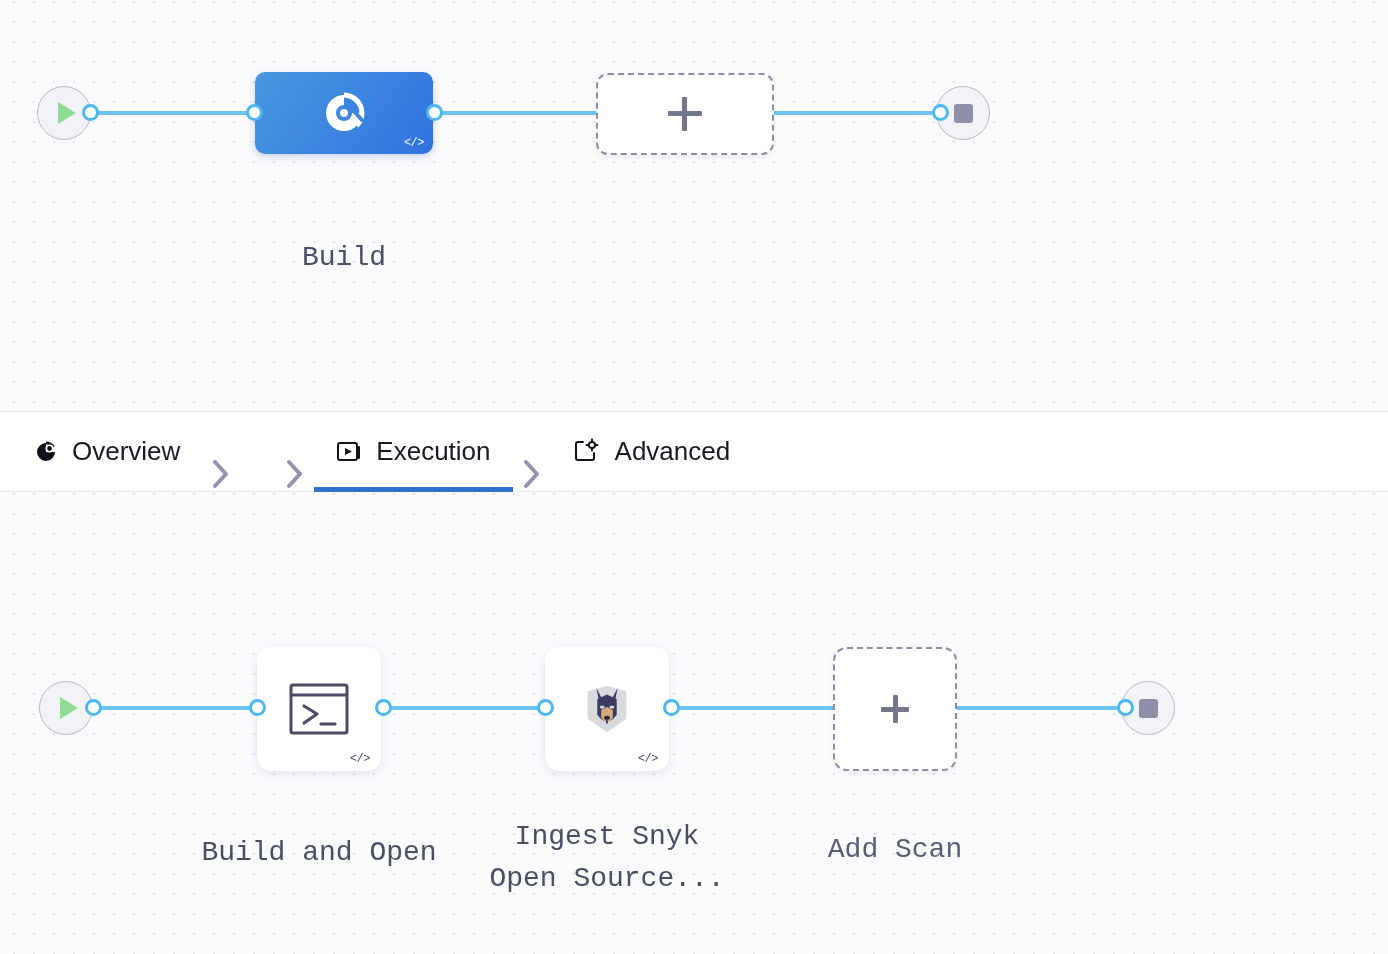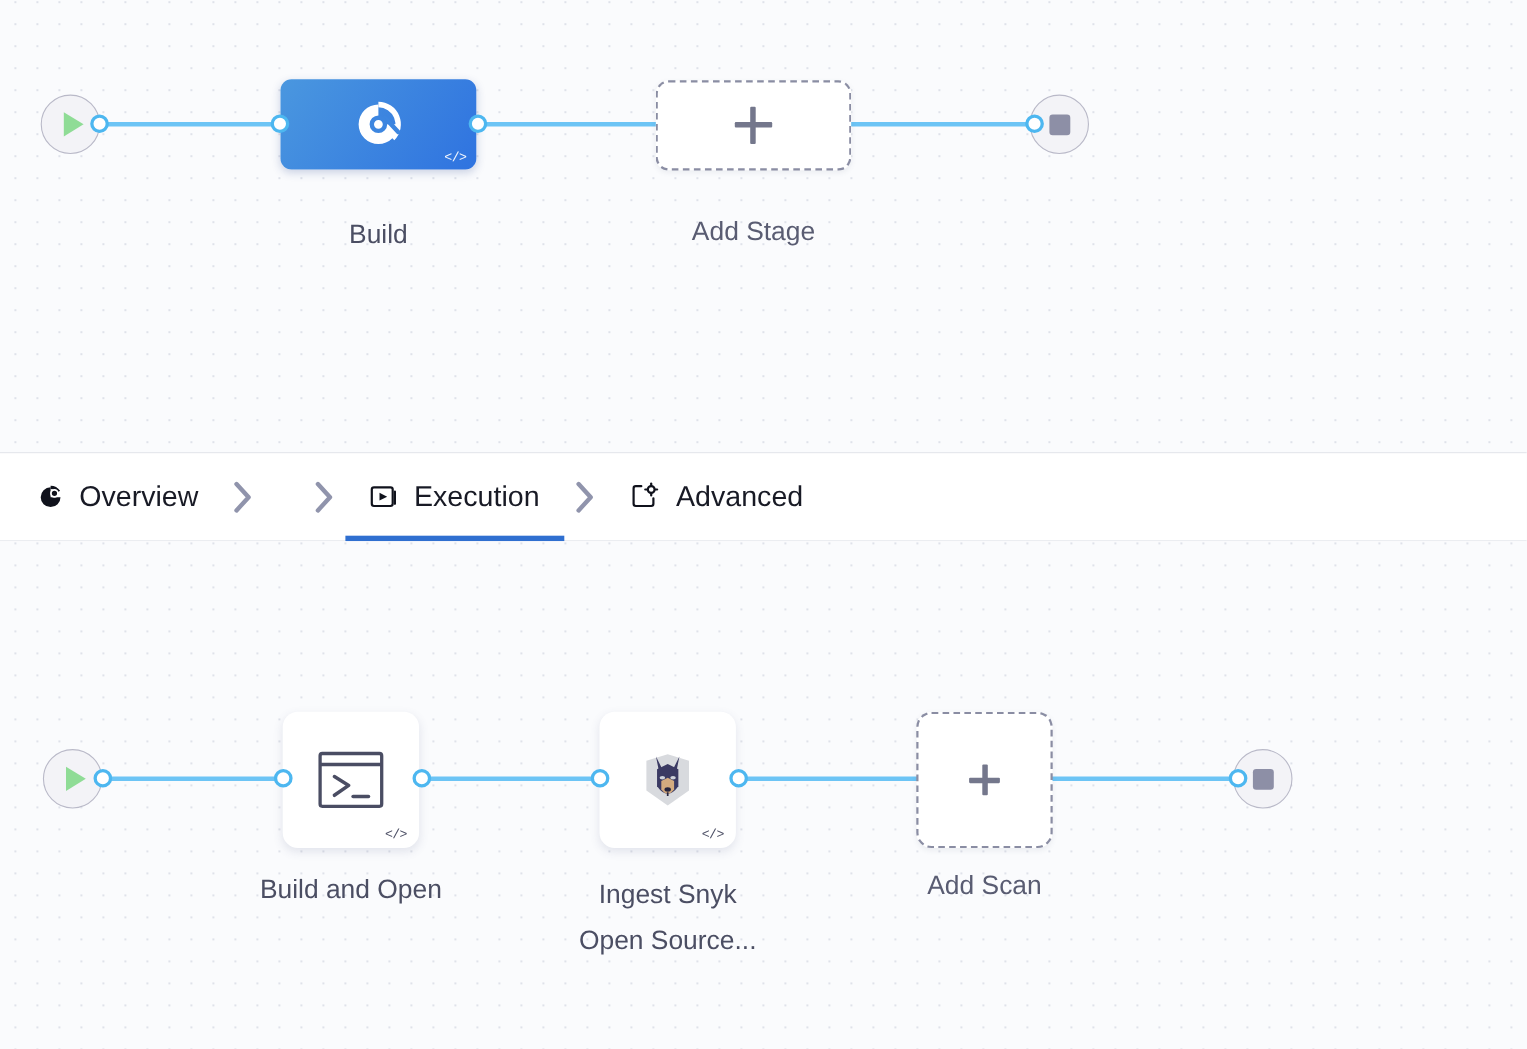--- a/index.html
+++ b/index.html
@@ -144,25 +144,26 @@
     font-size: 12px;
     font-family: "Liberation Mono", monospace;
     letter-spacing: -0.5px;
   }
 
   
   .caption {
     position: absolute;
     text-align: center;
     color: #4b4e63;
-    font-size: 24px;
+    font-size: 28px;
     line-height: 42px;
-    font-family: Liberation Sans, sans-serif;
+    font-family: Liberation Mono, monospace;
     white-space: pre-line;
     pointer-events: none;
+    margin-top: 44px;
   }
   .caption.muted { color: #595c72; }
 
   
   .tabbar {
     position: relative;
     height: 81px;
     background: #ffffff;
     border-top: 1px solid #e4e6ec;
     border-bottom: 1px solid #e9ebf0;
@@ -224,30 +225,29 @@
       </svg>
       <span class="code-badge">&lt;/&gt;</span>
     </div>
     <div class="dot" style="left:246px; top:104px;"></div>
     <div class="dot" style="left:426px; top:104px;"></div>
     <div class="caption" style="left:255px; top:193px; width:178px;">Build</div>
 
     <div class="add-node add-stage" style="left:596px; top:73px;">
       <div class="plus"></div>
     </div>
-    <div class="caption muted" style="left:596px; top:190px; width:178px;">Add Stage</div>
 
     <div class="terminal" style="left:936px; top:86px;">
       <div class="stop-sq"></div>
     </div>
     <div class="dot" style="left:932px; top:104px;"></div>
   </div>
 </div>
 
-<div class="tabbar" style="padding-left:30px;">
+<div class="tabbar" style="padding-left:30px;align-items:flex-end;">
 
   <div class="tab">
     <span class="tab-icon">
       <svg width="24" height="24" viewBox="0 0 24 24">
         <path d="M12 3 A9 9 0 1 0 21 12 L12 12 Z" fill="#10121c"></path>
         <path d="M12 3 A9 9 0 0 1 19.4 7" fill="none" stroke="#10121c" stroke-width="3"></path>
         <circle cx="15.5" cy="8.5" r="3.2" fill="#10121c" stroke="#ffffff" stroke-width="1.6"></circle>
       </svg>
     </span>
     <span class="tab-label">Overview</span>
@@ -332,21 +332,21 @@
         <path d="M26 33 L32 30 L38 33 L38 41 Q32 49 26 41 Z" fill="#d4ab7f"></path>
         <ellipse cx="27" cy="30" rx="2.6" ry="1.7" fill="#cfd2da"></ellipse>
         <ellipse cx="37" cy="30" rx="2.6" ry="1.7" fill="#cfd2da"></ellipse>
         <ellipse cx="32" cy="41" rx="3" ry="2.1" fill="#26253f"></ellipse>
         <line x1="32" y1="43.5" x2="32" y2="47" stroke="#26253f" stroke-width="1.6"></line>
       </svg>
       <span class="code-badge">&lt;/&gt;</span>
     </div>
     <div class="dot" style="left:537px; top:207px;"></div>
     <div class="dot" style="left:663px; top:207px;"></div>
-    <div class="caption" style="left:485px; top:301px; width:244px;">Ingest Snyk
+    <div class="caption" style="left:485px; top:280px; width:244px;">Ingest Snyk
 Open Source...</div>
 
     <div class="add-node add-step" style="left:833px; top:155px;">
       <div class="plus"></div>
     </div>
     <div class="caption muted" style="left:773px; top:293px; width:244px;">Add Scan</div>
 
     <div class="terminal" style="left:1121px; top:189px;">
       <div class="stop-sq"></div>
     </div>

